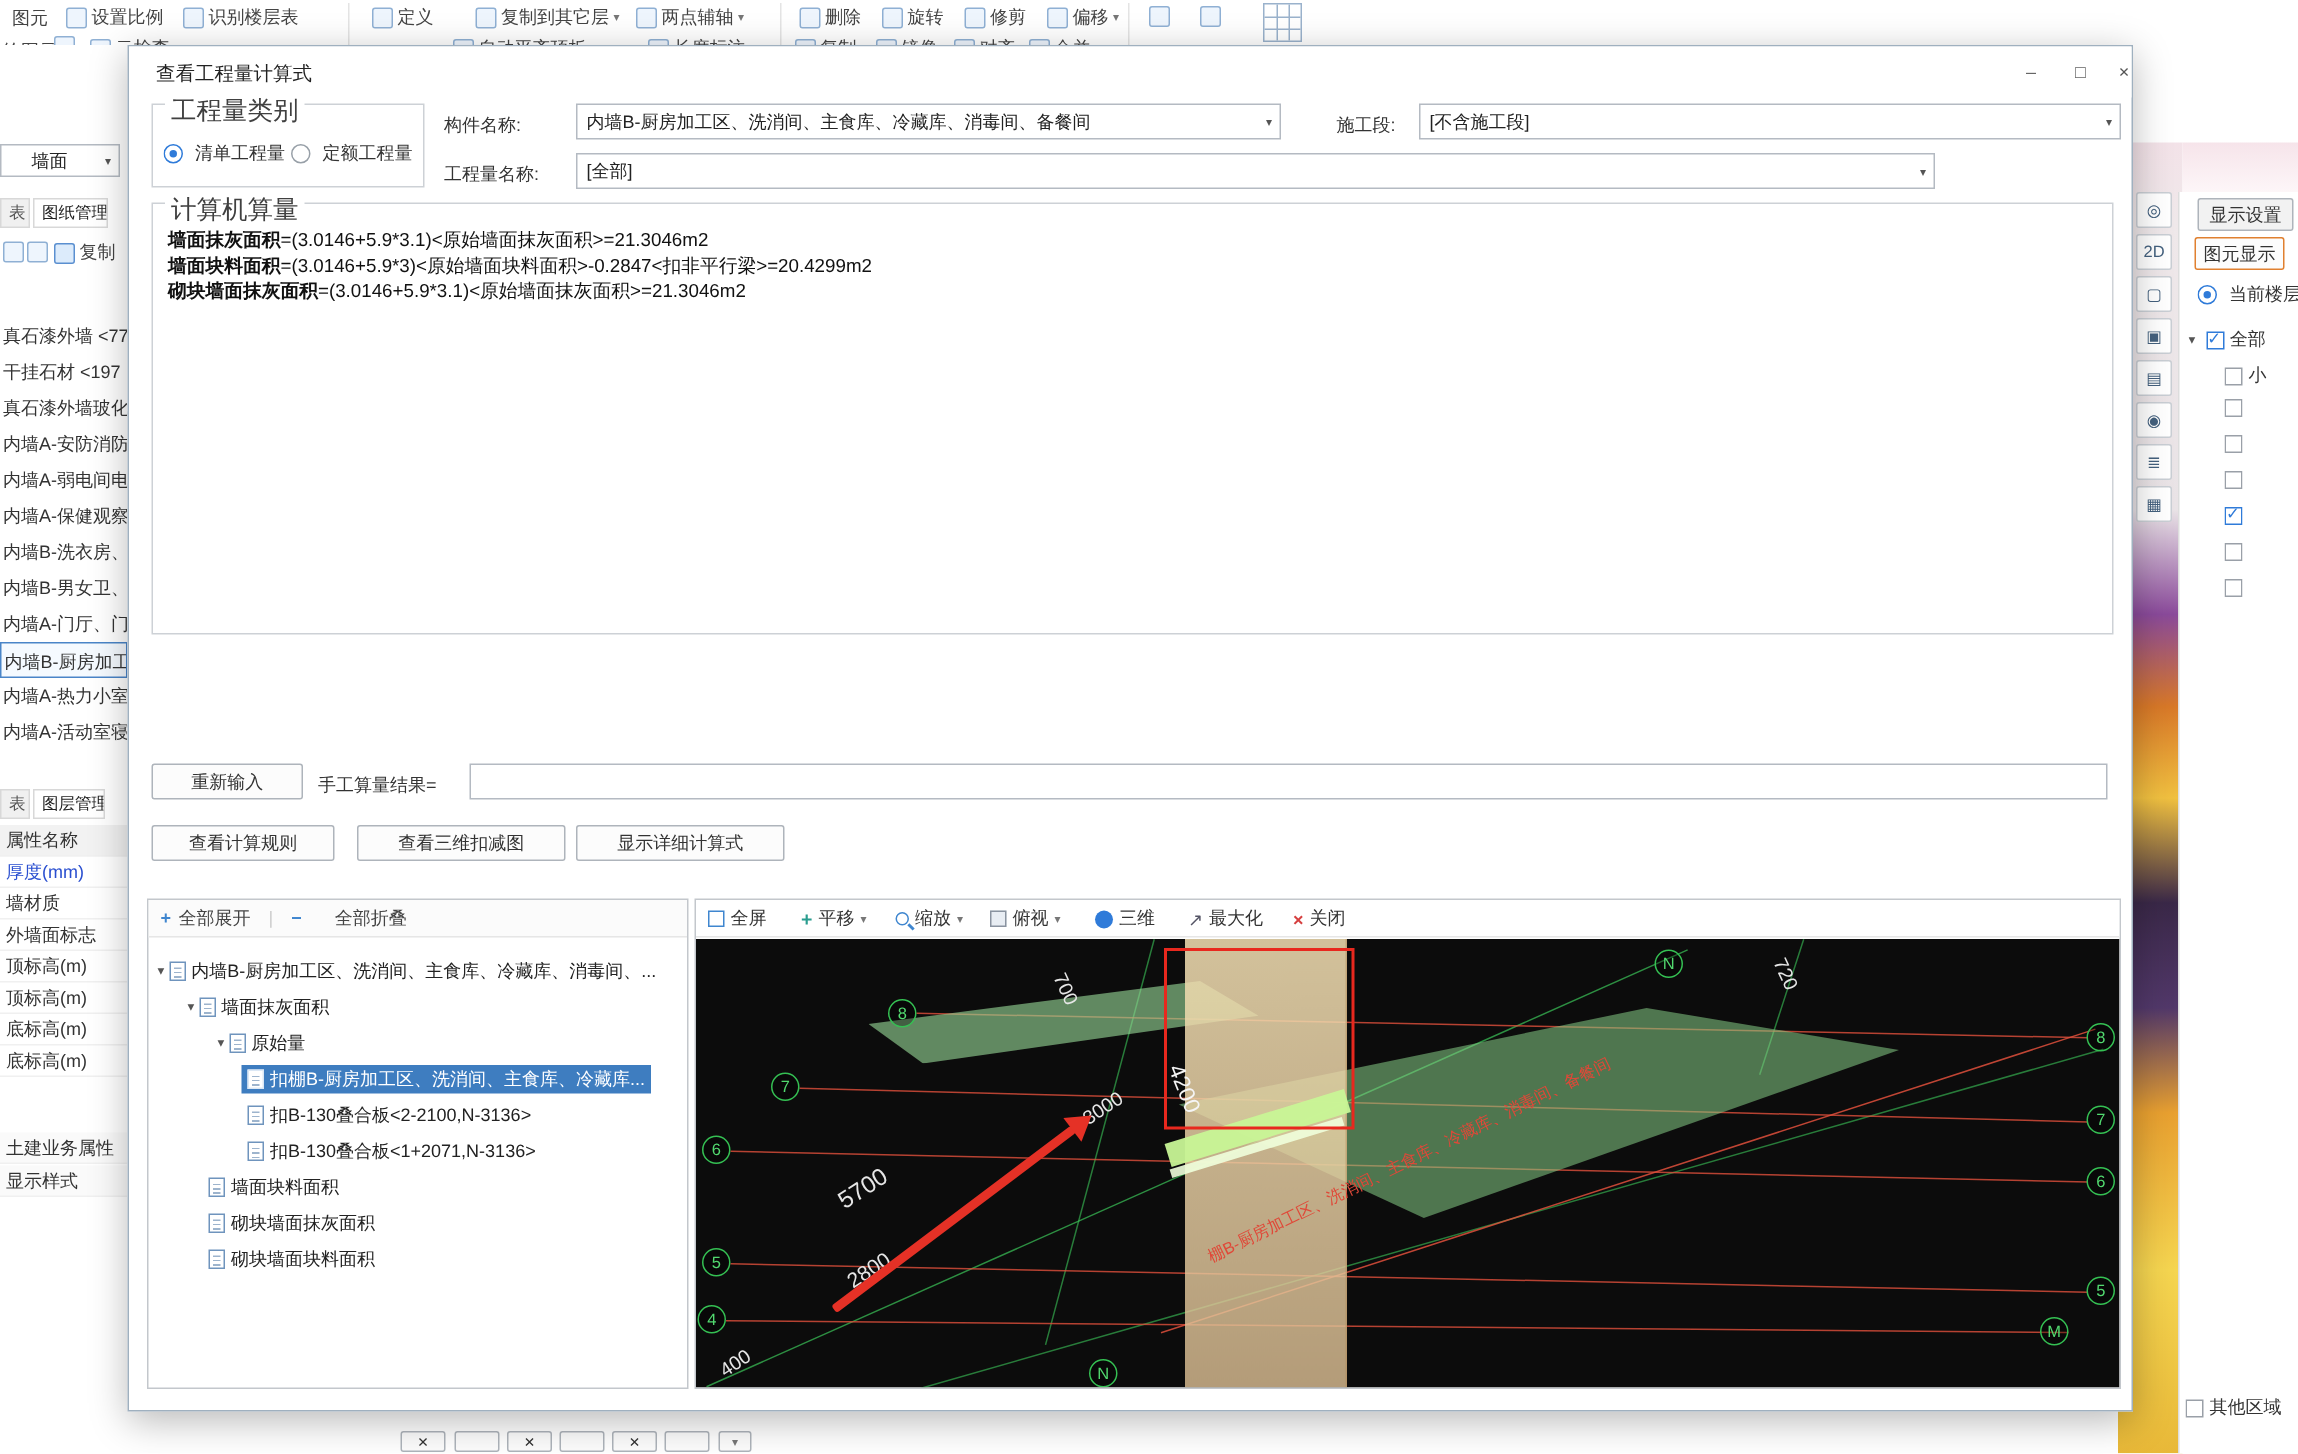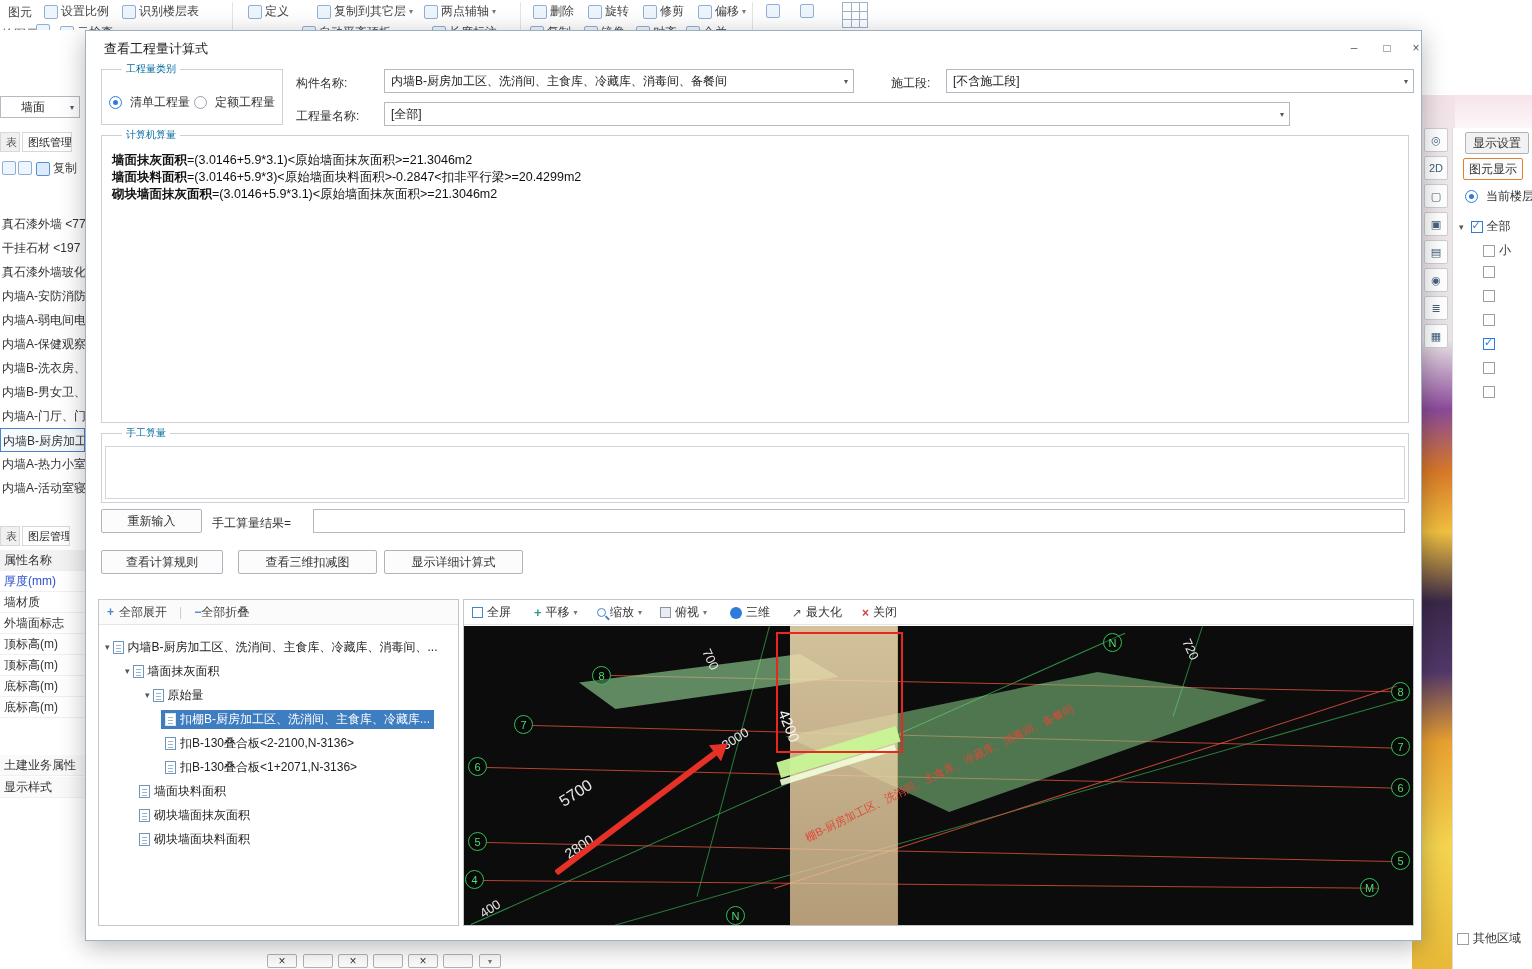--- a/index.html
+++ b/index.html
@@ -23,21 +23,21 @@
 .tab{position:absolute;height:20px;line-height:18px;padding:0 5px;font-size:11px;color:#555;background:#f0f0f0;border:1px solid #d8d8d8;white-space:nowrap;overflow:hidden}
 .tab.on{background:#fff;color:#222}
 .proprow{position:absolute;left:0;width:85px;height:21px;line-height:21px;white-space:nowrap;overflow:hidden;font-size:12px;border-bottom:1px solid #f0f0f0;padding-left:4px;color:#333}
 .proprow.blue{color:#2a4fd0}
 
 .combo{position:absolute;border:1px solid #b4bac2;background:#fff;display:flex;align-items:center;padding:0 16px 0 6px;overflow:hidden}
 .combo .cv{white-space:nowrap;overflow:hidden;font-size:12px;color:#222}
 .combo .carr{position:absolute;right:5px;font-size:8px;color:#555}
 
 .gbox{position:absolute;border:1px solid #cdd1d6}
-.glab{position:absolute;top:-8px;left:20px;background:#fff;padding:0 4px;font-size:10px;color:#0369a1;white-space:nowrap}
+.glab{position:absolute;top:-8px;left:8px;background:#fff;padding:0 4px;font-size:17px;color:#404040;white-space:nowrap}
 
 .btn{position:absolute;border:1px solid #aeb4bb;background:#fcfcfc;display:flex;align-items:center;justify-content:center;font-size:12px;color:#333;border-radius:2px}
 
 .radio{display:inline-block;width:13px;height:13px;border:1px solid #98a0a8;border-radius:50%;background:#fff;position:relative;vertical-align:-2px;margin-right:4px;flex:none}
 .radio.on{border-color:#2f7bd9}
 .radio.on::after{content:"";position:absolute;left:3px;top:3px;right:3px;bottom:3px;background:#2f7bd9;border-radius:50%}
 .cb{display:inline-block;width:12px;height:12px;border:1px solid #9aa0a8;background:#fff;position:relative;vertical-align:-2px;flex:none}
 .cb.on{border-color:#2f7bd9}
 .cb.on::after{content:"✓";position:absolute;left:0;top:-3px;color:#2f7bd9;font-size:11px;font-weight:bold}
 
@@ -338,24 +338,20 @@
 
     <div class="gbox" style="left:15px;top:104px;width:1308px;height:288px">
       <span class="glab">计算机算量</span>
       <div class="abs" style="left:4px;top:10px;right:4px;bottom:4px;overflow:hidden;padding:6px 6px">
         <div class="fline"><b>墙面抹灰面积</b><span>=(3.0146+5.9*3.1)&lt;原始墙面抹灰面积&gt;=21.3046m2</span></div>
         <div class="fline"><b>墙面块料面积</b><span>=(3.0146+5.9*3)&lt;原始墙面块料面积&gt;-0.2847&lt;扣非平行梁&gt;=20.4299m2</span></div>
         <div class="fline"><b>砌块墙面抹灰面积</b><span>=(3.0146+5.9*3.1)&lt;原始墙面抹灰面积&gt;=21.3046m2</span></div>
       </div>
     </div>
 
-    <div class="gbox" style="left:15px;top:402px;width:1308px;height:70px">
-      <span class="glab">手工算量</span>
-      <div class="abs" style="left:3px;top:12px;width:1300px;height:53px;border:1px solid #d2d6db;background:#fff"></div>
-    </div>
 
     <div class="btn" style="left:15px;top:478px;width:101px;height:24px">
         <span>重新输入</span>
       </div>
     <span class="abs nw" style="left:126px;top:484px">手工算量结果=</span>
     <div class="abs" style="left:227px;top:478px;width:1092px;height:24px;border:1px solid #b4bac2;background:#fff"></div>
 
     <div class="btn" style="left:15px;top:519px;width:122px;height:24px">
         <span>查看计算规则</span>
       </div>
@@ -365,21 +361,21 @@
     <div class="btn" style="left:298px;top:519px;width:139px;height:24px">
         <span>显示详细计算式</span>
       </div>
 
     <div class="panel" style="left:12px;top:568px;width:361px;height:327px">
       <div class="ptool">
         <span style="margin-left:8px;color:#3f86cf;font-weight:bold">+</span>
         <span style="margin-left:5px">全部展开</span>
         <span style="margin-left:12px;color:#ccc">|</span>
         <span style="margin-left:12px;color:#3f86cf;font-weight:bold">−</span>
-        <span style="margin-left:0">全部折叠</span>
+        <span style="margin-left:22px">全部折叠</span>
       </div>
       <div class="trow" style="left:6px;top:36px">
           <span class="tcaret">▾</span>
           <span class="doc"></span>
           <span>内墙B-厨房加工区、洗消间、主食库、冷藏库、消毒间、...</span>
         </div>
       <div class="trow" style="left:26px;top:60px">
           <span class="tcaret">▾</span>
           <span class="doc"></span>
           <span>墙面抹灰面积</span>

